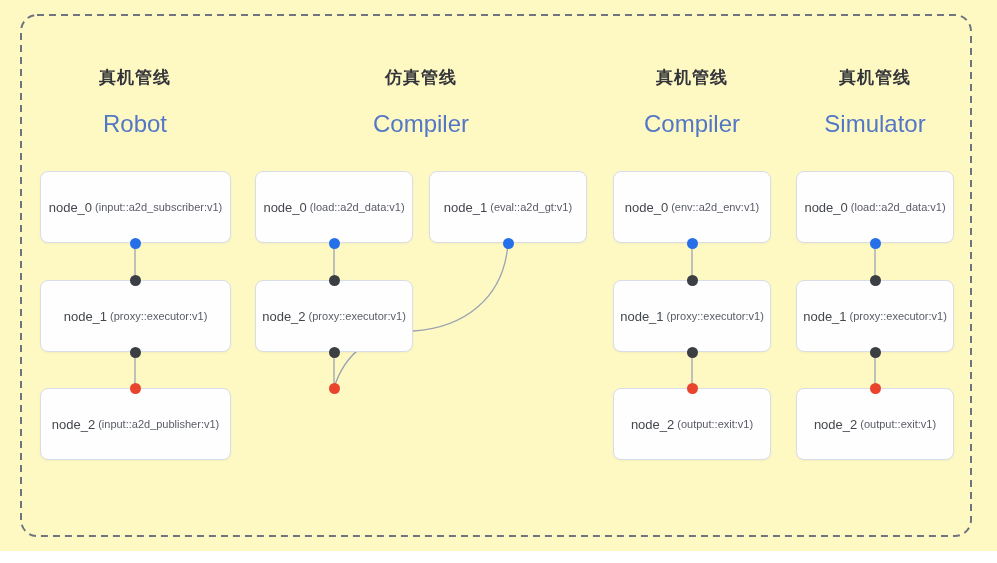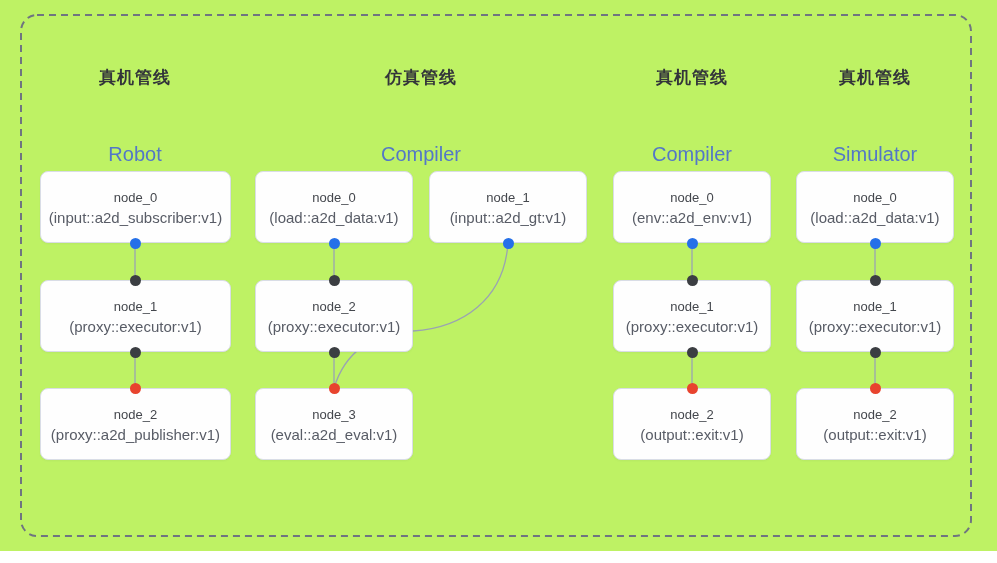--- a/index.html
+++ b/index.html
@@ -5,71 +5,71 @@
   html, body {
     margin: 0;
     padding: 0;
     background: #ffffff;
     font-family: "Liberation Sans", "DejaVu Sans", sans-serif;
   }
   .canvas {
     position: relative;
     width: 997px;
     height: 551px;
-    background: #bef264;
+    background: #fef9c3;
     overflow: hidden;
   }
   .wires {
     position: absolute;
     left: 0; top: 0;
     z-index: 1;
   }
   .title-zh {
     position: absolute;
     top: 66px;
     transform: translateX(-50%);
     font-size: 17px;
     font-weight: 700;
     color: #33353a;
     letter-spacing: 1px;
     z-index: 2;
     white-space: nowrap;
   }
   .title-en {
     position: absolute;
-    top: 143px;
+    top: 110px;
     transform: translateX(-50%);
-    font-size: 20px;
+    font-size: 24px;
     font-weight: 400;
     color: #5377c7;
     z-index: 2;
     white-space: nowrap;
   }
   .node {
     position: absolute;
     height: 72px;
     background: #fefefe;
     border: 1px solid #d9dde6;
     border-radius: 8px;
     box-sizing: border-box;
     display: flex;
-    flex-direction: column;
+    flex-direction: row;
     align-items: center;
     justify-content: center;
     gap: 3px;
     z-index: 2;
     box-shadow: 0 1px 2px rgba(40,60,120,0.05);
   }
   .node-name {
     font-size: 13px;
     color: #44474d;
     line-height: 17px;
   }
   .node-impl {
-    font-size: 15px;
+    font-size: 11px;
     color: #585c66;
     line-height: 17px;
     white-space: nowrap;
   }
   .dot {
     position: absolute;
     width: 11px;
     height: 11px;
     border-radius: 50%;
     z-index: 3;
@@ -115,38 +115,34 @@
   <div class="node" style="left:40px;top:171px;width:191px">
     <div class="node-name">node_0</div>
     <div class="node-impl">(input::a2d_subscriber:v1)</div>
   </div>
   <div class="node" style="left:40px;top:280px;width:191px">
     <div class="node-name">node_1</div>
     <div class="node-impl">(proxy::executor:v1)</div>
   </div>
   <div class="node" style="left:40px;top:388px;width:191px">
     <div class="node-name">node_2</div>
-    <div class="node-impl">(proxy::a2d_publisher:v1)</div>
+    <div class="node-impl">(input::a2d_publisher:v1)</div>
   </div>
 
   <div class="node" style="left:255px;top:171px;width:158px">
     <div class="node-name">node_0</div>
     <div class="node-impl">(load::a2d_data:v1)</div>
   </div>
   <div class="node" style="left:429px;top:171px;width:158px">
     <div class="node-name">node_1</div>
-    <div class="node-impl">(input::a2d_gt:v1)</div>
+    <div class="node-impl">(eval::a2d_gt:v1)</div>
   </div>
   <div class="node" style="left:255px;top:280px;width:158px">
     <div class="node-name">node_2</div>
     <div class="node-impl">(proxy::executor:v1)</div>
-  </div>
-  <div class="node" style="left:255px;top:388px;width:158px">
-    <div class="node-name">node_3</div>
-    <div class="node-impl">(eval::a2d_eval:v1)</div>
   </div>
 
   <div class="node" style="left:613px;top:171px;width:158px">
     <div class="node-name">node_0</div>
     <div class="node-impl">(env::a2d_env:v1)</div>
   </div>
   <div class="node" style="left:613px;top:280px;width:158px">
     <div class="node-name">node_1</div>
     <div class="node-impl">(proxy::executor:v1)</div>
   </div>

